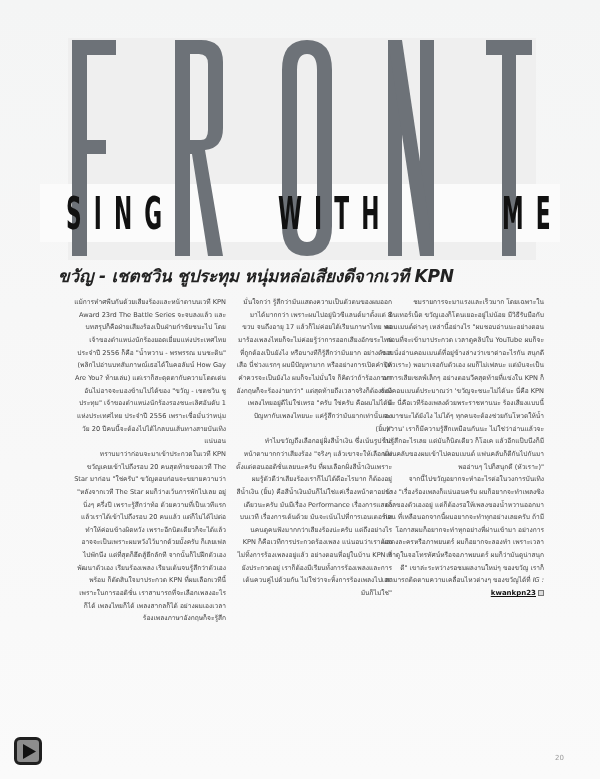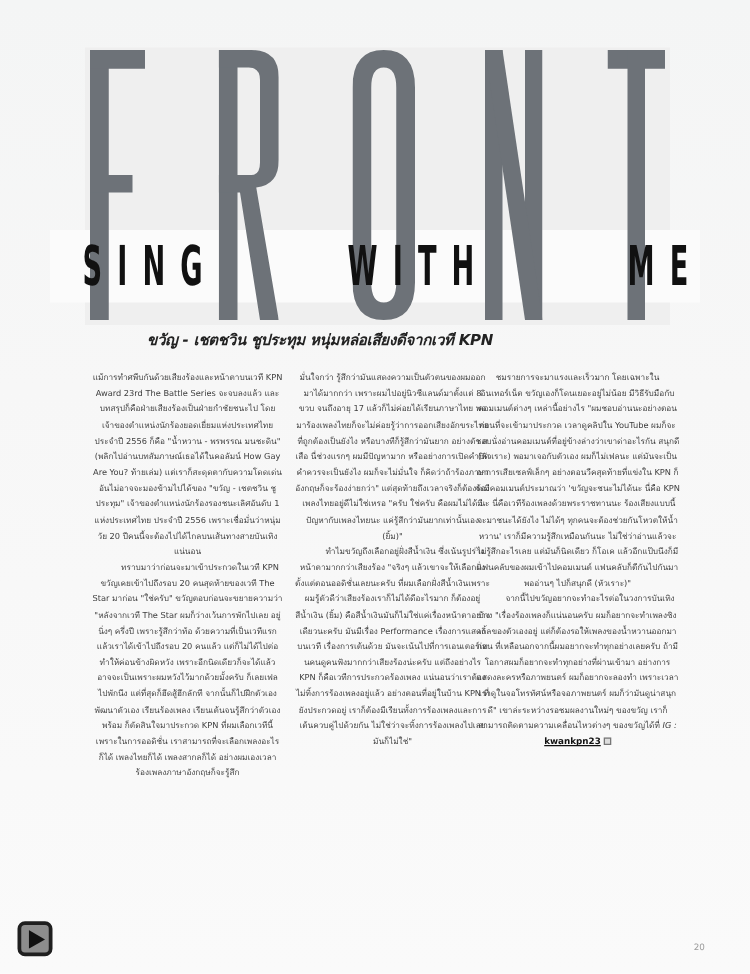--- a/index.html
+++ b/index.html
@@ -59,34 +59,34 @@
     }
 
     .subtitle {
       position: absolute;
       left: 0; width: 512px;
       top: 262px;
       text-align: center;
       font-family: "DejaVu Sans", sans-serif;
       font-style: italic;
       font-weight: bold;
-      font-size: 12px;
+      font-size: 17px;
       color: #222;
       letter-spacing: -0.2px;
     }
 
     
     .col {
       position: absolute;
       top: 296px;
       font-family: "DejaVu Sans", sans-serif;
       font-size: 6.6px;
       line-height: 12.65px;
       color: #3d3d3d;
-      text-align: center;
+      text-align: right;
     }
     .col p { margin: 0; }
     .col p.indent { text-indent: 20px; }
     .col-1 { left: 74px;  width: 152px; }
     .col-2 { left: 236px; width: 156px; }
     .col-3 { left: 380px; width: 164px; }
     .ig-handle { font-weight: bold; color: #111; font-size: 7px; text-decoration: underline; }
     .ig-label { font-style: italic; }
     .end-mark {
       display: inline-block; width: 6px; height: 6px;

